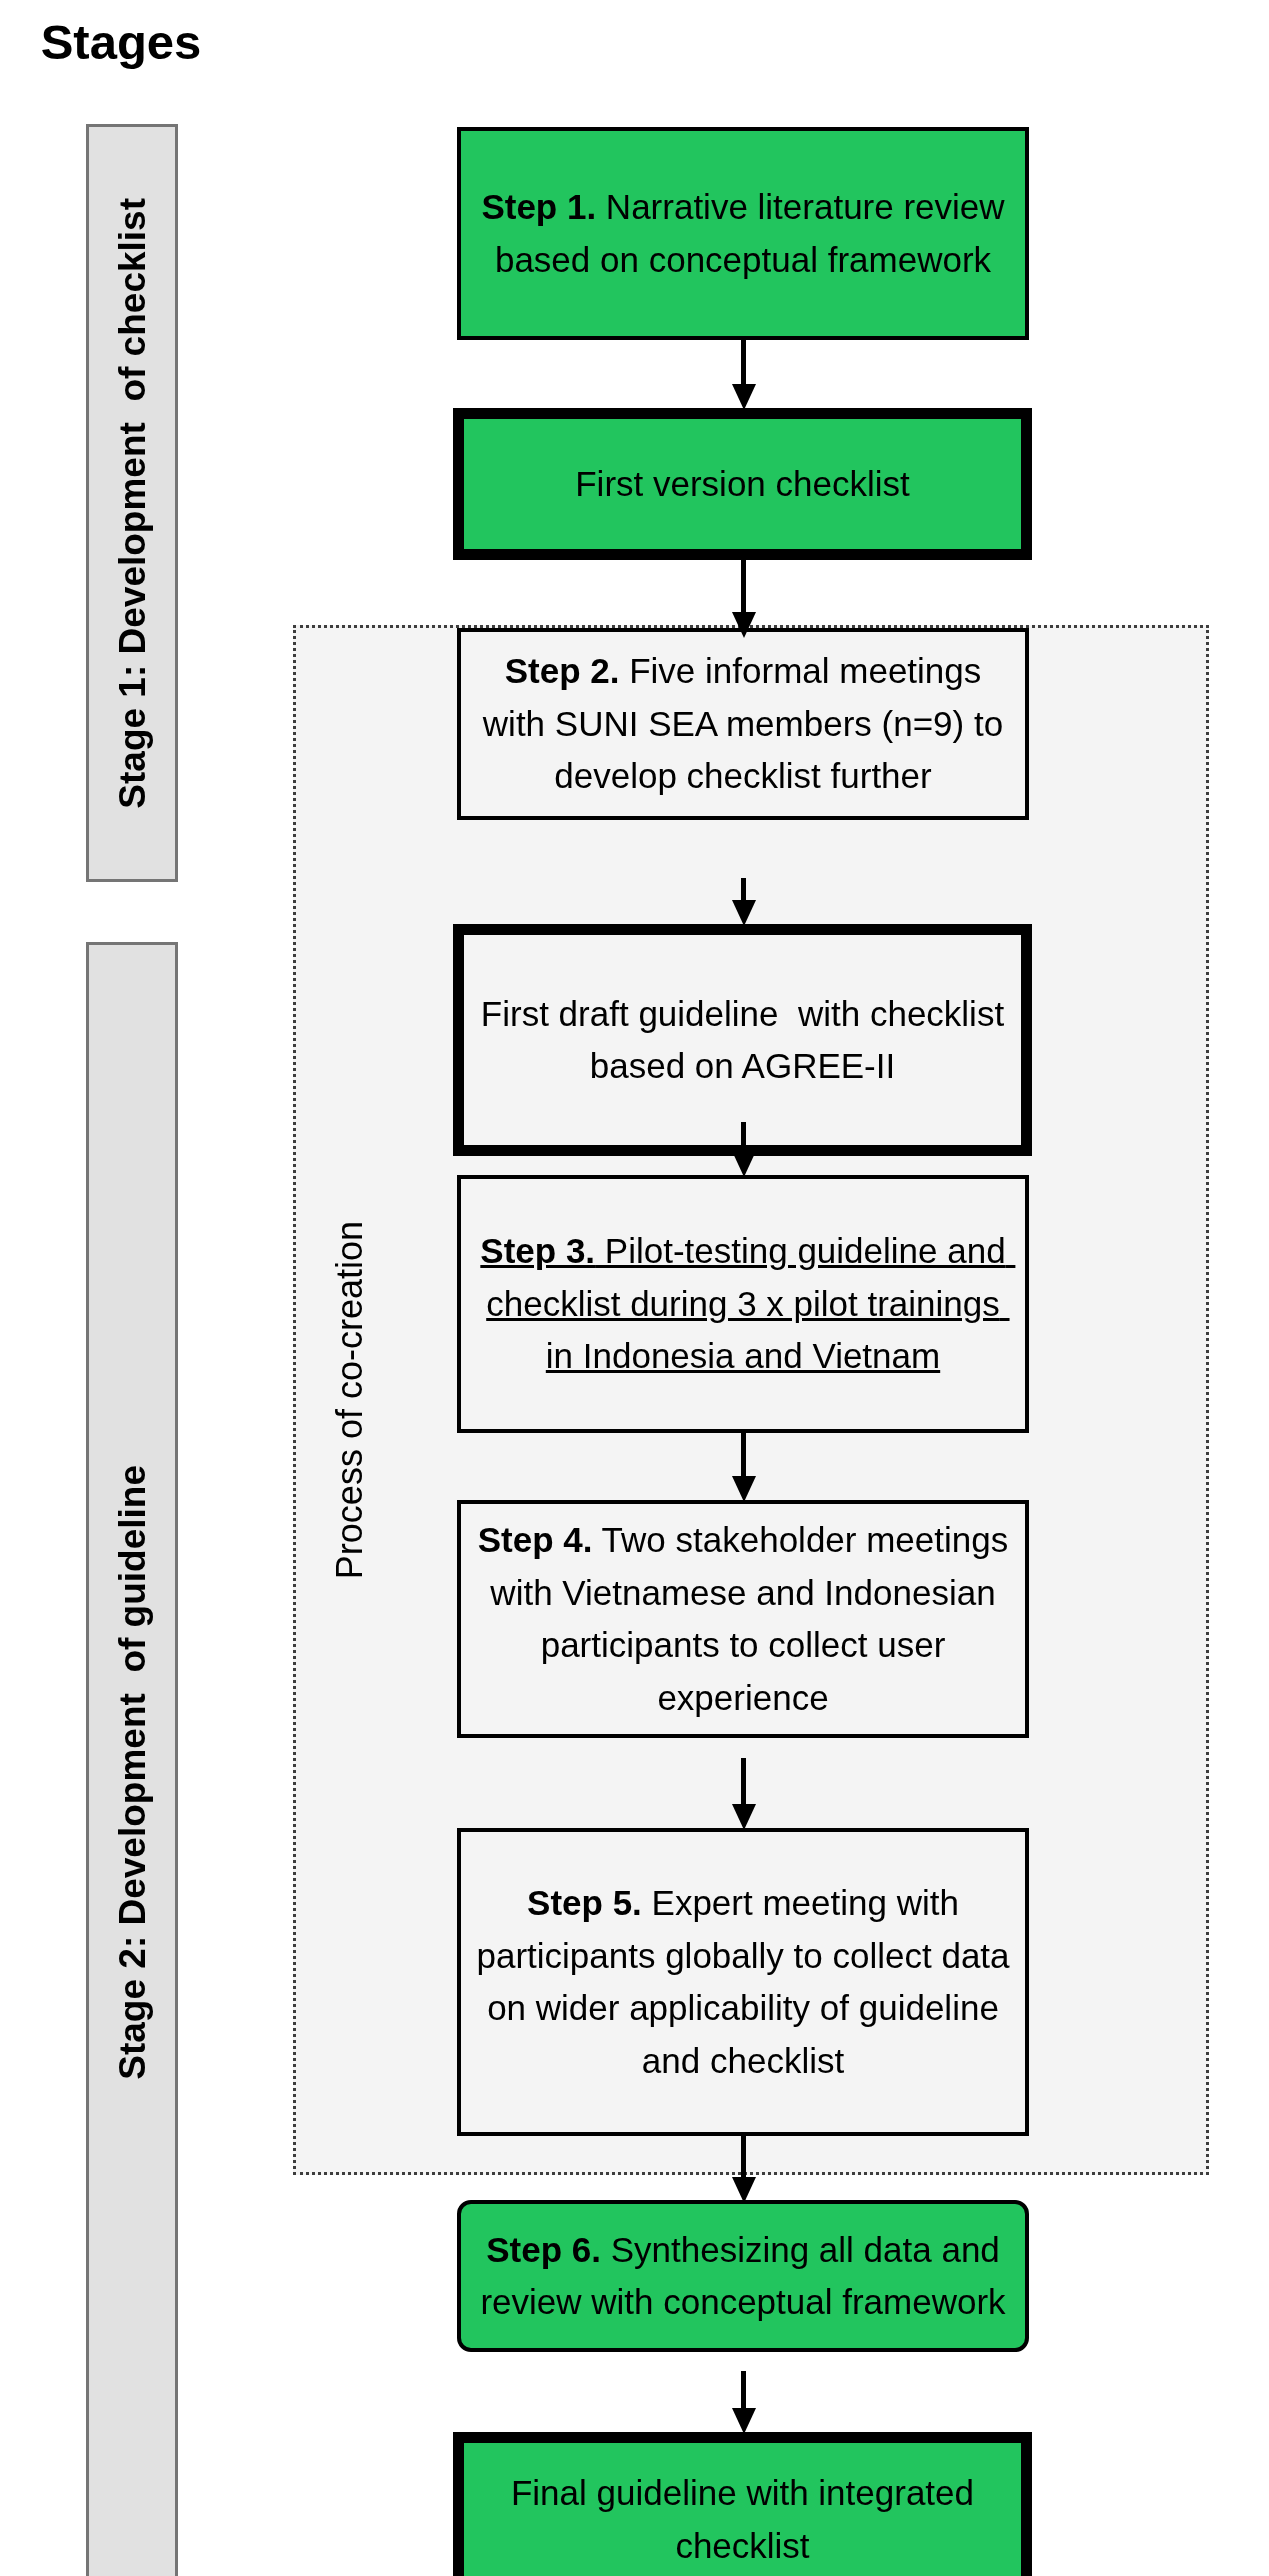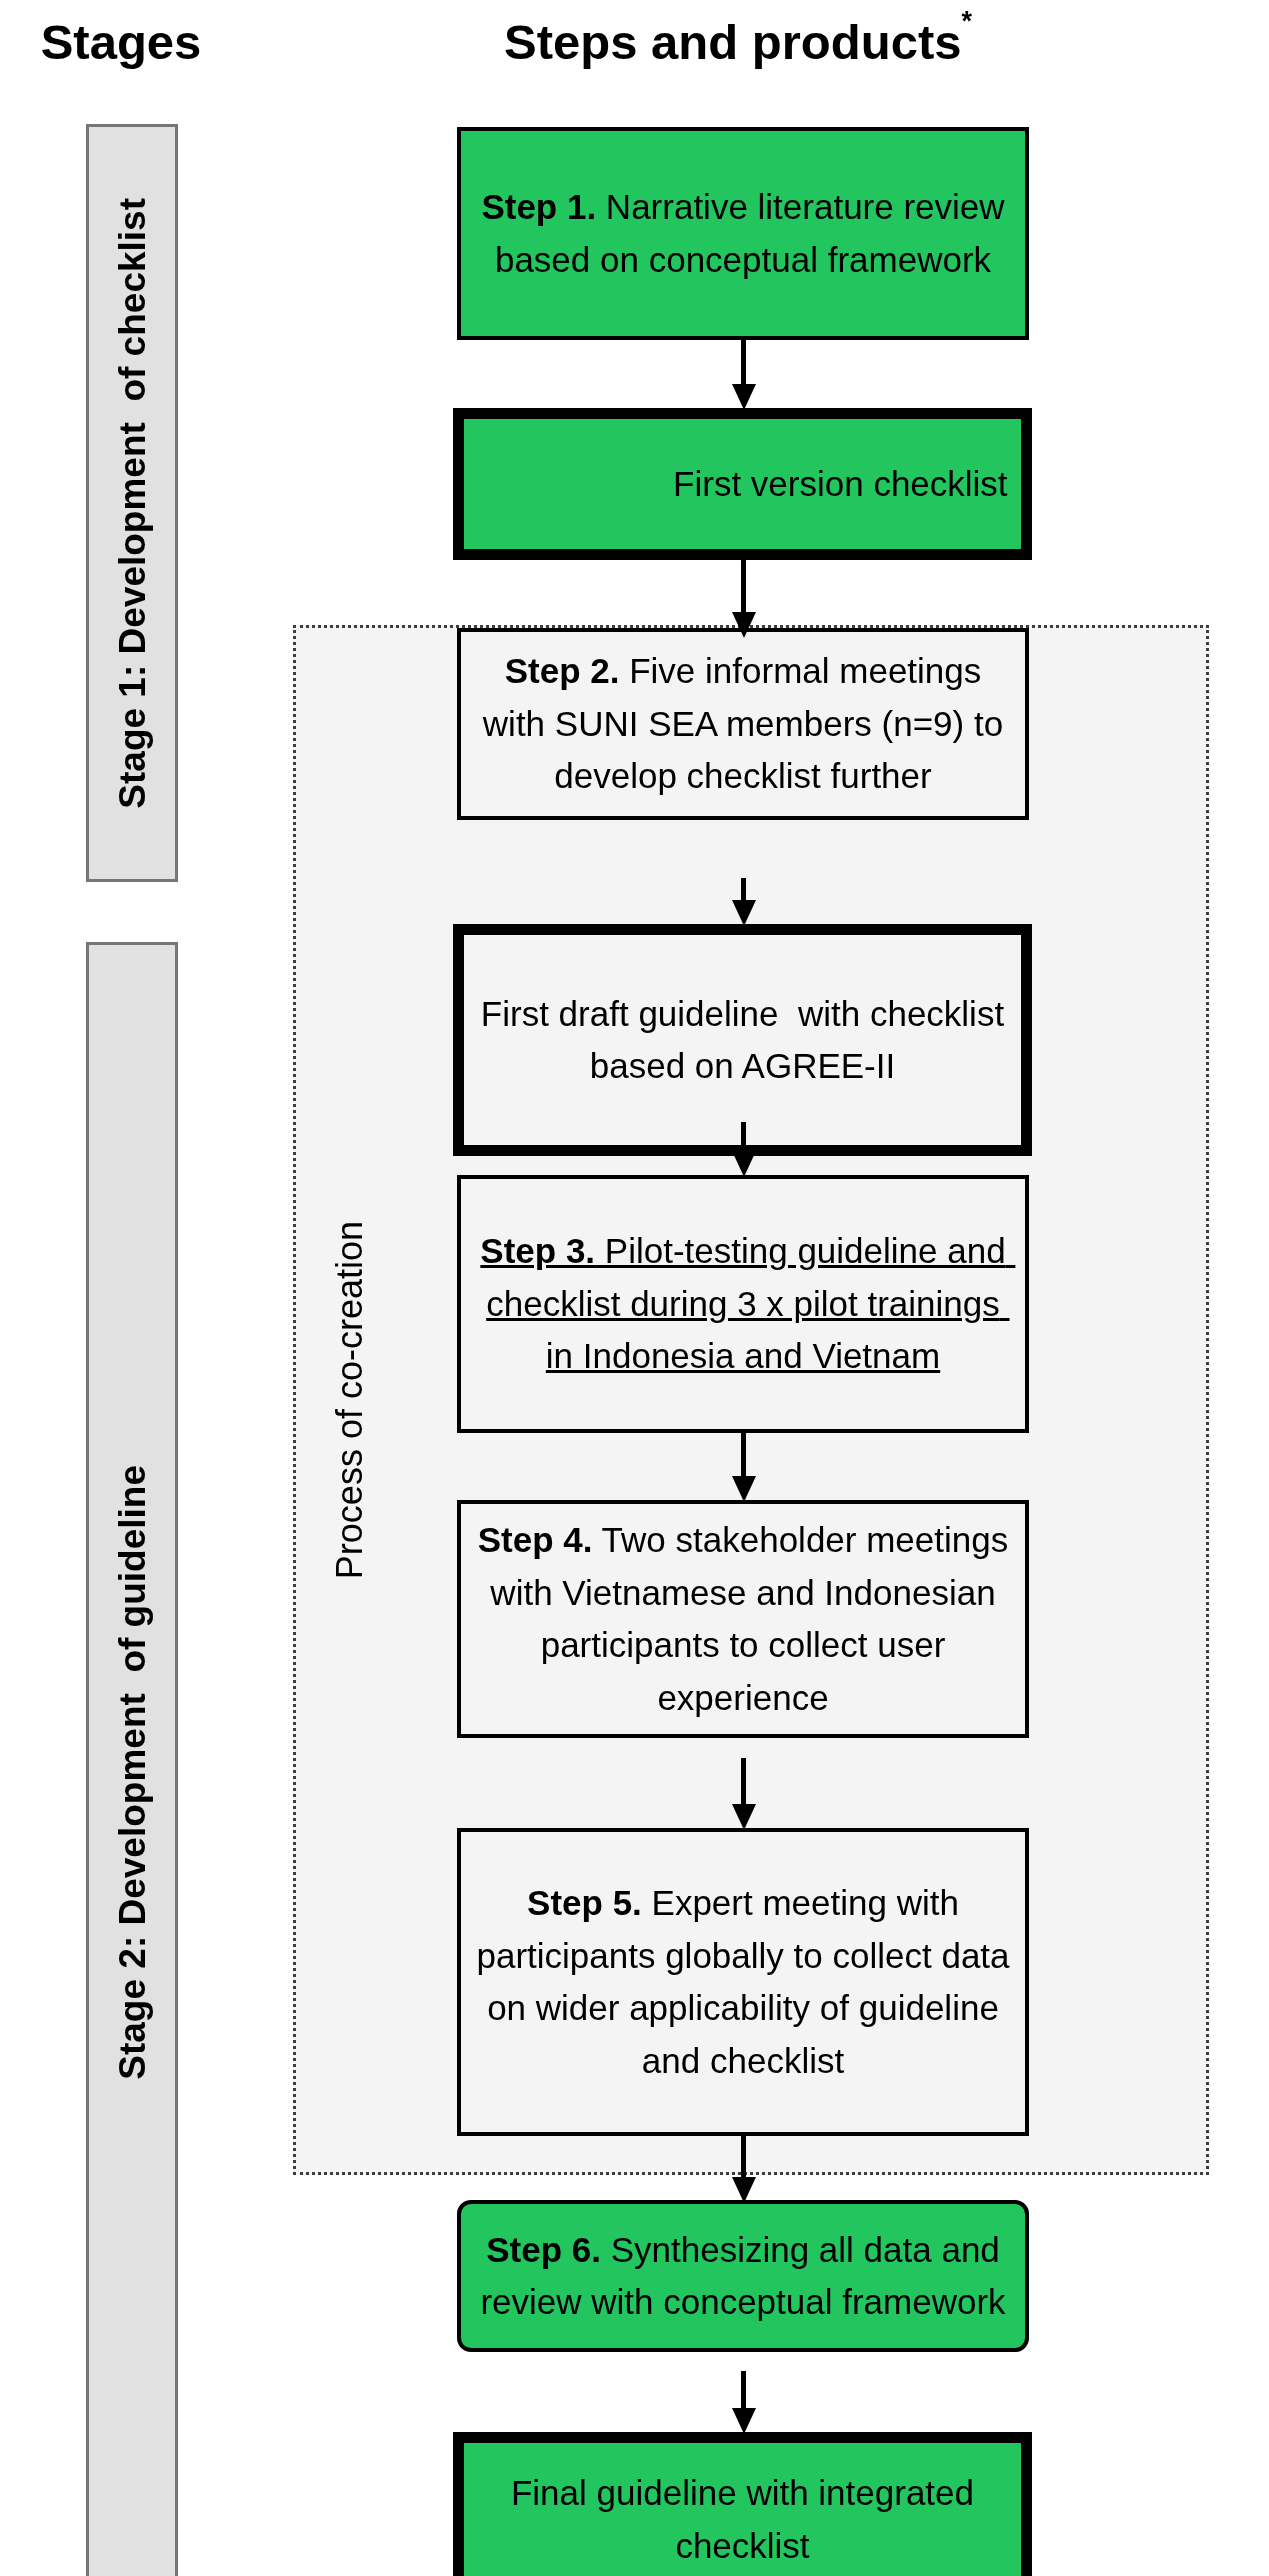--- a/index.html
+++ b/index.html
@@ -53,21 +53,21 @@
   }
   .co-label .vtext{font-weight:400;font-size:36px;}
   
   .box{
     position:absolute;box-sizing:border-box;z-index:3;
     display:flex;align-items:center;justify-content:center;
     text-align:center;background:transparent;
   }
   .box.outside{background:#22c55e;}
   .box.step{left:457px;width:572px;border:4.1px solid var(--box-border);}
-  .box.product{left:453px;width:579px;border:11.3px solid var(--box-border);justify-content:flex-end;}
+  .box.product{left:453px;width:579px;border:11.3px solid var(--box-border);}
   .box-text{
     margin:0;padding:0 13.4px;font-size:35px;line-height:1.5;
     white-space:pre-wrap;
   }
   .box-text b{font-weight:700;}
   
   .arrow{
     position:absolute;left:731px;width:25px;z-index:4;
     display:flex;flex-direction:column;align-items:center;
   }
@@ -77,21 +77,20 @@
     border-left:12.4px solid transparent;border-right:12.4px solid transparent;
     border-top:26px solid var(--arrow);
   }
 </style>
 </head>
 <body>
 
 <div class="canvas">
 
   <div class="hdr hdr-stages">Stages</div>
-  <div class="hdr hdr-steps"><span>Steps and products</span><sup>*</sup></div>
 
   <div class="stage-bar stage-bar-1">
     <div class="vtext">Stage 1: Development  of checklist</div>
   </div>
   <div class="stage-bar stage-bar-2">
     <div class="vtext">Stage 2: Development  of guideline</div>
   </div>
 
   <div class="region"></div>
   <div class="co-label">

